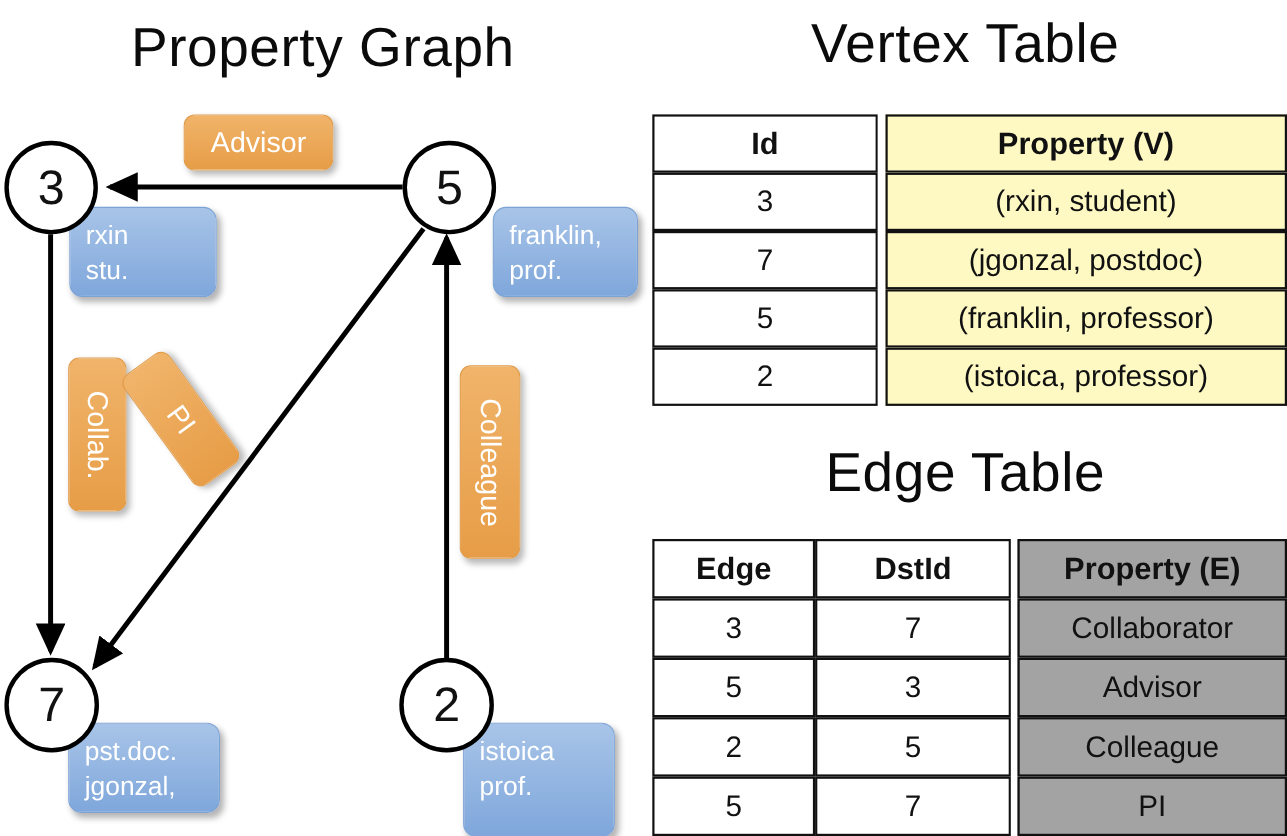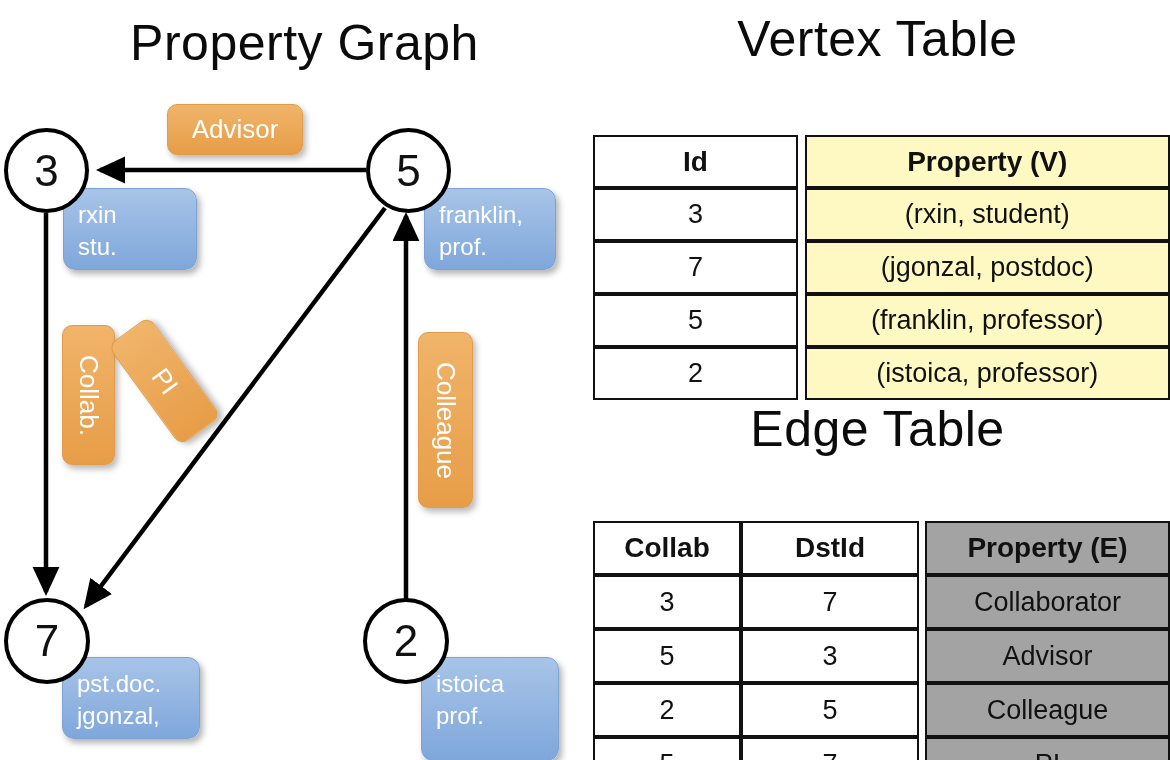--- a/index.html
+++ b/index.html
@@ -20,21 +20,21 @@
   .title {
     position: absolute;
     font-family: "Liberation Sans", sans-serif;
     font-weight: 300;
     font-size: 50px;
     letter-spacing: 0.5px;
     color: #0b0b0b;
     white-space: nowrap;
     text-align: center;
   }
-  #title-property-graph { left: 12px;   top: 14px;  width: 585px; }
+  #title-property-graph { left: 1px;   top: 14px;  width: 585px; }
   #title-vertex-table   { left: 585px; top: 10px;  width: 585px; }
   #title-edge-table     { left: 585px; top: 400px; width: 585px; }
 
   
   #graph-panel {
     position: absolute;
     left: 0; top: 0;
     width: 585px; height: 760px;
   }
   #graph-svg {
@@ -98,21 +98,20 @@
   .edge-label.vert .inner { transform: rotate(90deg); }
   .edge-label .inner { display:block; }
 
   
   .tbl {
     position: absolute;
     border-collapse: separate;
     border-spacing: 0;
     table-layout: fixed;
     font-family: "Liberation Sans", sans-serif;
-    margin-top: 31px;
   }
   .tbl td, .tbl th {
     border: 2px solid #111111;
     text-align: center;
     vertical-align: middle;
     font-weight: 300;
     font-size: 27px;
     color: #111111;
     padding: 0;
     height: 53px;
@@ -175,21 +174,21 @@
 
   <div class="edge-label vert" style="left:418px; top:332px; width:55px; height:176px;">
     <span class="inner">Colleague</span>
   </div>
 
   <div class="prop-box" style="left:63px; top:188px; width:134px; height:82px;">
     <span>rxin</span>
     <span>stu.</span>
   </div>
 
-  <div class="prop-box" style="left:424px; top:188px; width:132px; height:82px;">
+  <div class="prop-box" style="left:448px; top:188px; width:132px; height:82px;">
     <span>franklin,</span>
     <span>prof.</span>
   </div>
 
   <div class="prop-box" style="left:62px; top:657px; width:138px; height:82px;">
     <span>pst.doc.</span>
     <span>jgonzal,</span>
   </div>
 
   <div class="prop-box" style="left:421px; top:657px; width:138px; height:104px;">
@@ -240,21 +239,21 @@
     <td class="c-id">2</td>
     <td class="gap"></td>
     <td class="c-prop">(istoica, professor)</td>
   </tr>
 </tbody>
   </table>
 
 <table class="tbl" id="edge-table">
   <tbody>
       <tr>
-    <th class="c-src">Collab</th>
+    <th class="c-src">Edge</th>
     <th class="c-dst">DstId</th>
     <td class="gap"></td>
     <th class="c-prop">Property (E)</th>
   </tr>
   <tr>
     <td class="c-src">3</td>
     <td class="c-dst">7</td>
     <td class="gap"></td>
     <td class="c-prop">Collaborator</td>
   </tr>

